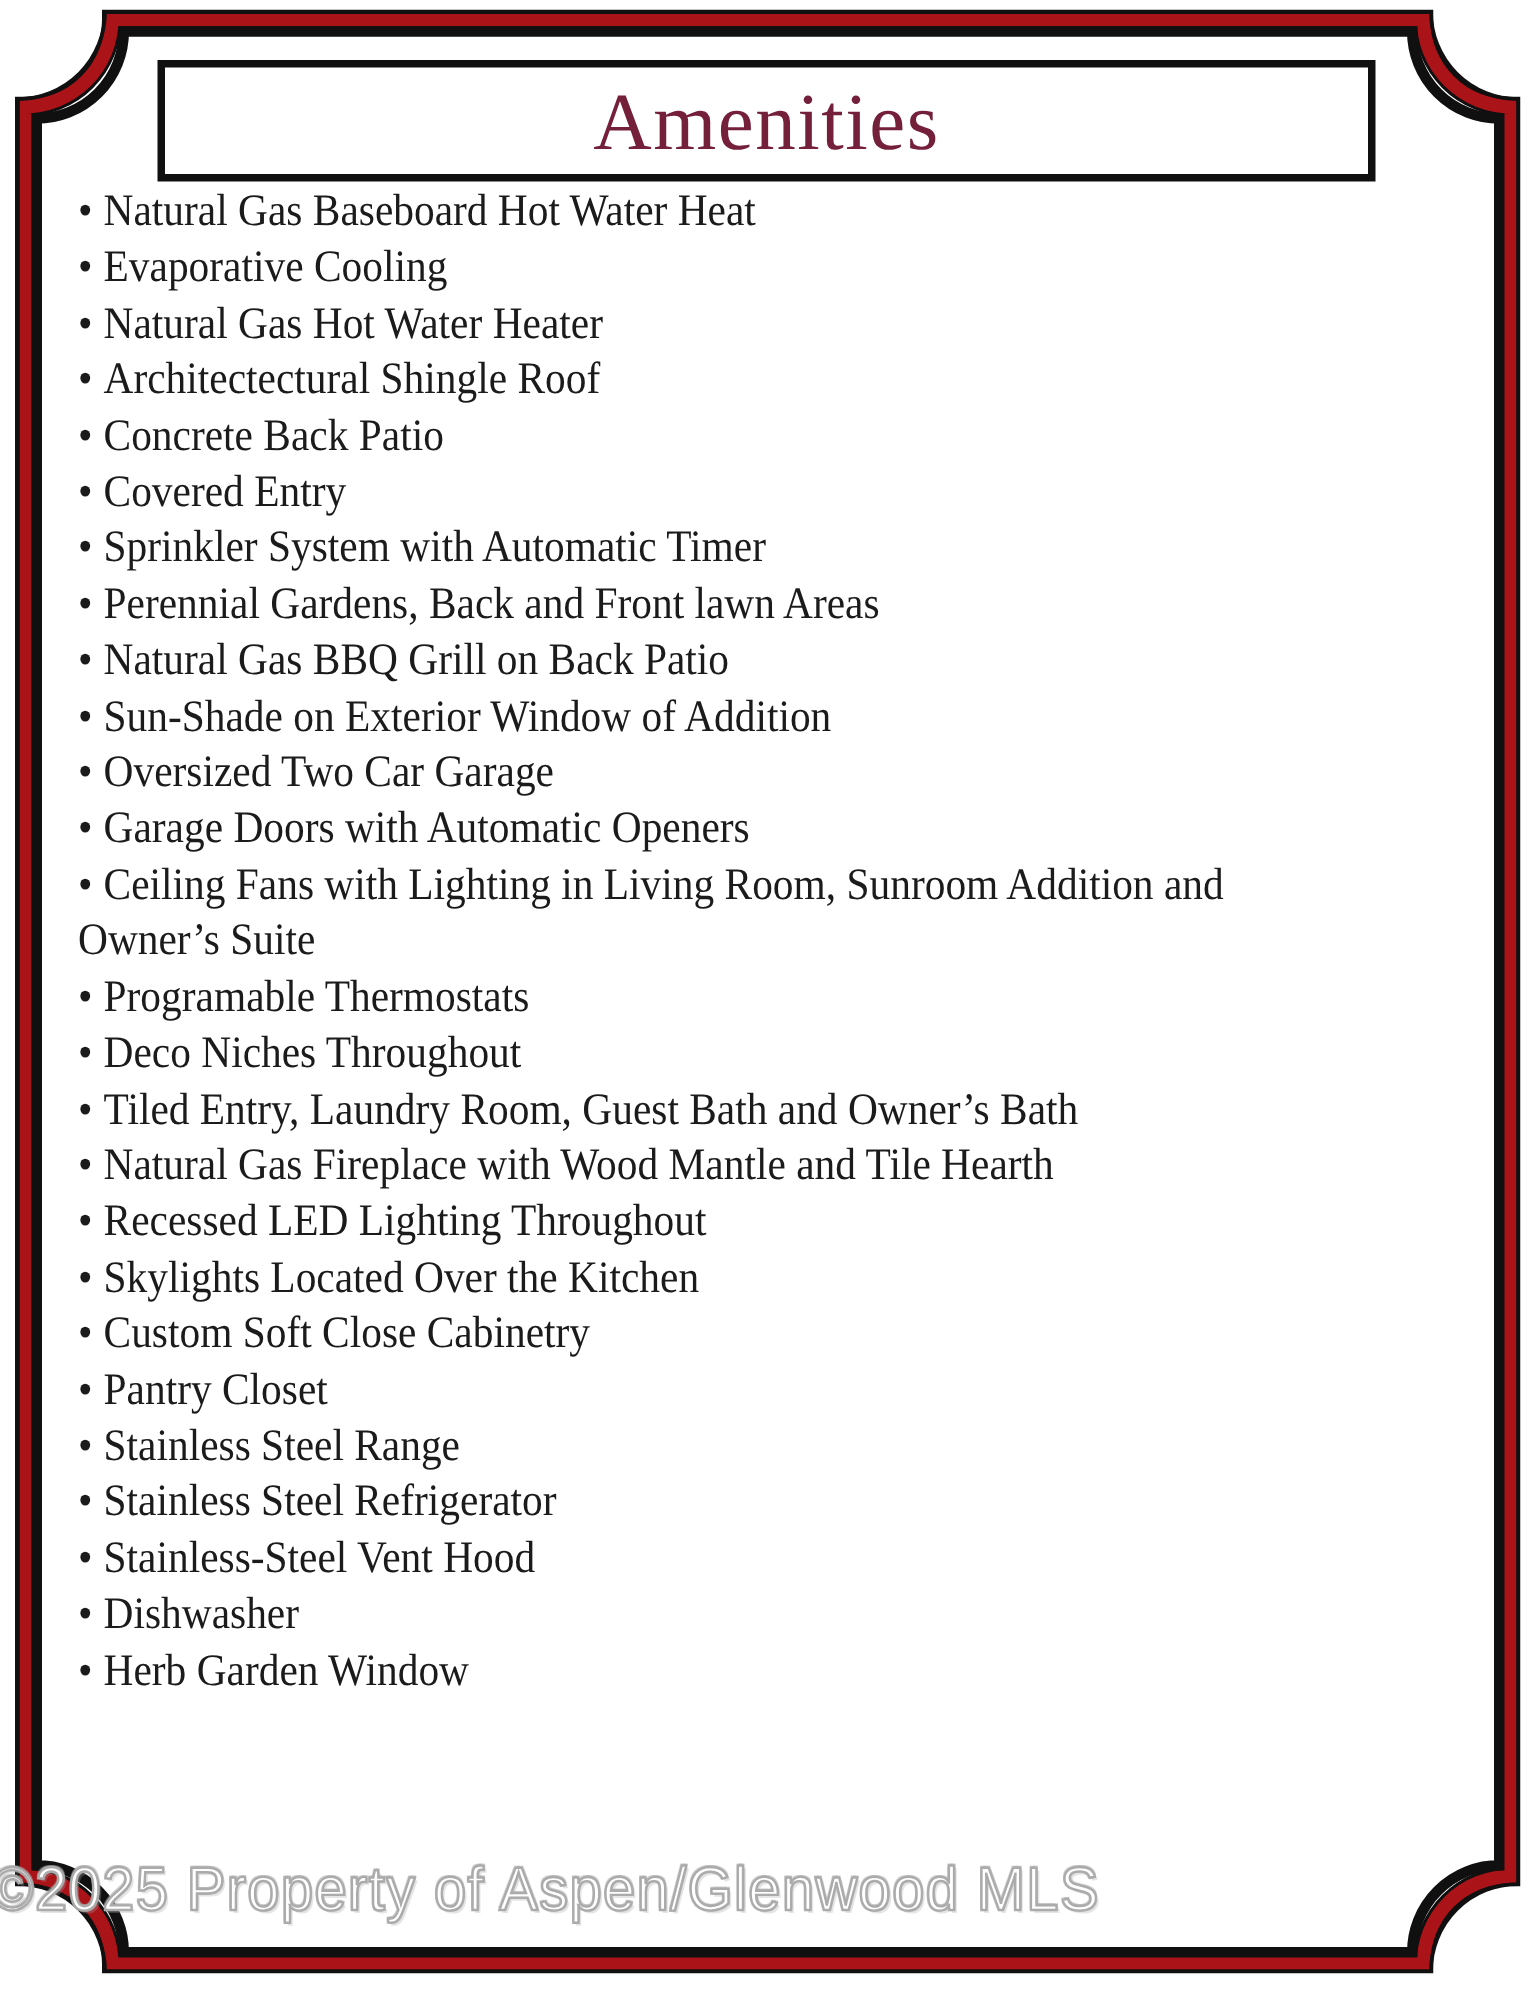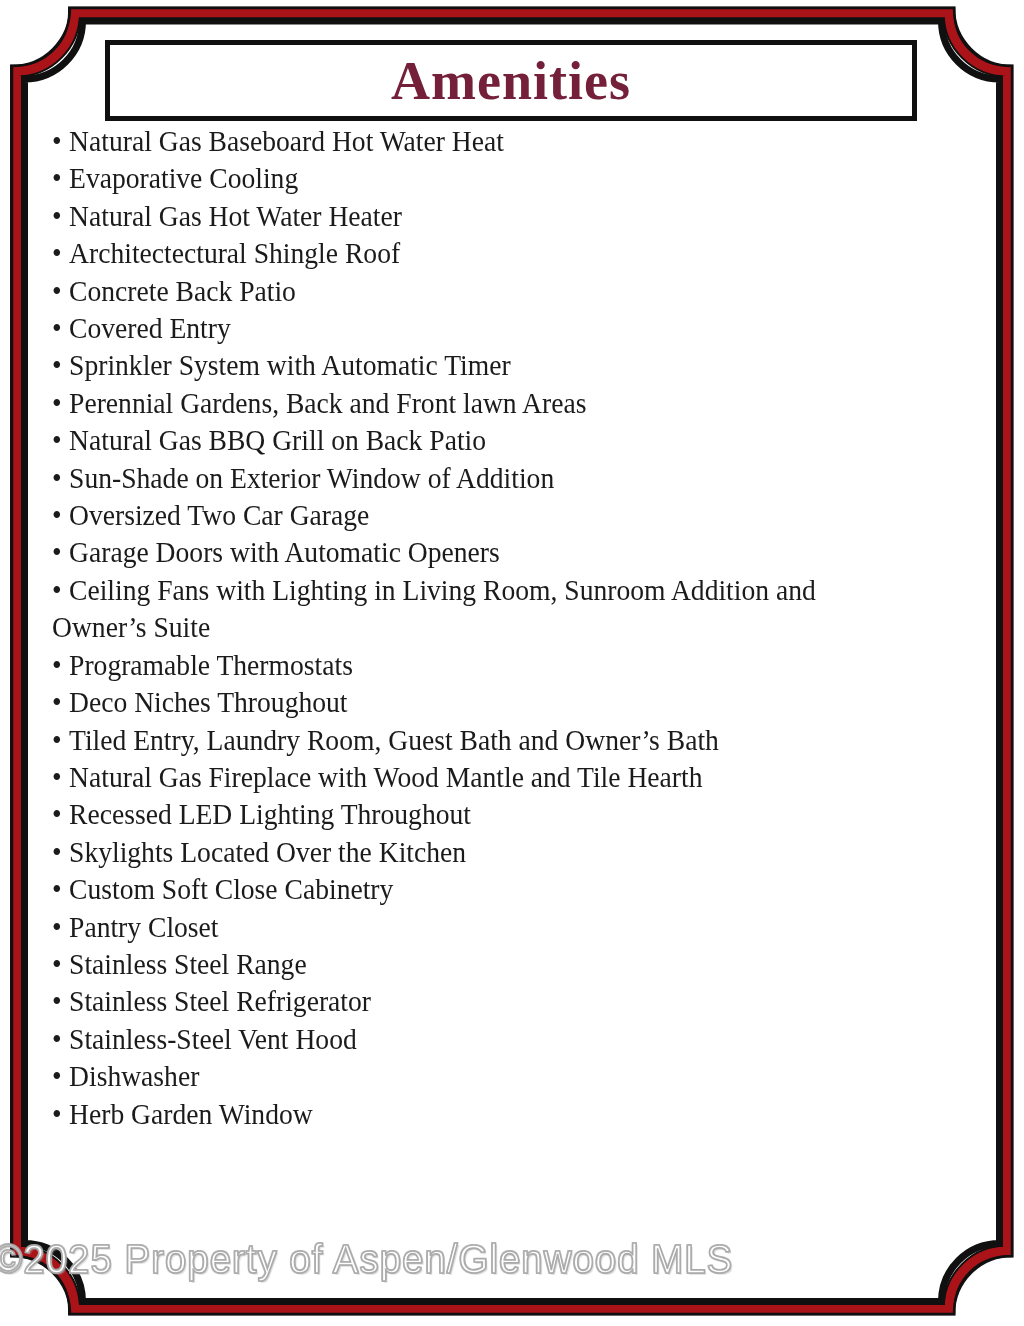--- a/index.html
+++ b/index.html
@@ -28,21 +28,21 @@
     border:5px solid var(--frame-black,#151515);
     background:#ffffff;
     display:flex;
     align-items:center;
     justify-content:center;
     z-index:2;
   }
   .title-text{
     font-family:"Liberation Serif","DejaVu Serif",serif;
     font-size:54px;
-    font-weight:700;
+    font-weight:400;
     color:var(--title-color,#74203a);
     letter-spacing:1px;
     white-space:nowrap;
   }
   .list{
     position:absolute;
     left:52px;
     top:122px;
     width:965px;
     transform:scaleX(0.92);

